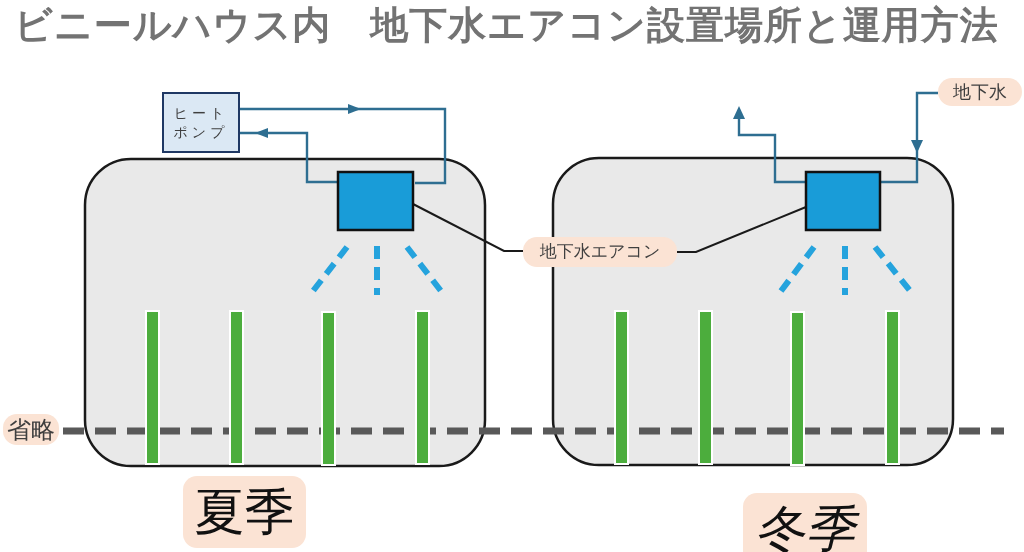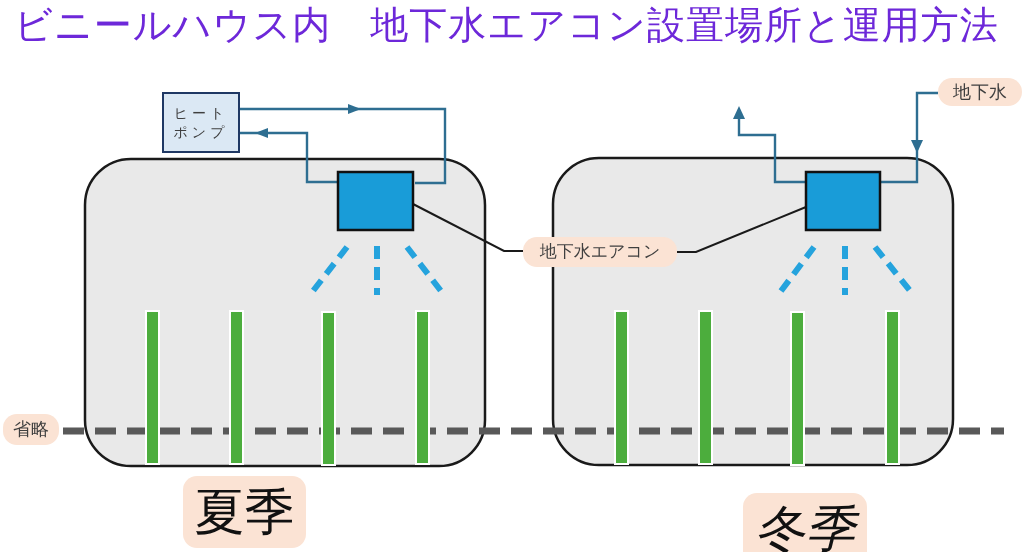--- a/index.html
+++ b/index.html
@@ -2,21 +2,21 @@
 <html style="--house-fill: #e9e9e9; --outline: #1a1a1a; --ground-gray: #595959; --plant-green: #4cad3d; --air-blue: #25a3dd; --pipe-blue: #2e6e91; --unit-blue: #199cd8; --label-peach: #fbe3d4; --label-text: #3f3f3f; --heatpump-fill: #dbe8f4; --heatpump-border: #1f3864;"><head>
 <meta charset="utf-8">
 <style>
   html,body{margin:0;padding:0;background:#fff;}
   #stage{
     position:relative;width:1024px;height:552px;overflow:hidden;background:#fff;
     font-family:"Liberation Sans","DejaVu Sans",sans-serif;
   }
   #page-title{
     position:absolute;left:14px;top:0px;width:1000px;
-    font-size:38px;font-weight:normal;color:#6d28d9;letter-spacing:1px;white-space:nowrap;
+    font-size:38px;font-weight:bold;color:#737373;letter-spacing:1px;white-space:nowrap;
   }
   #diagram-svg{position:absolute;left:0;top:0;}
   .house{fill:var(--house-fill,#e9e9e9);stroke:var(--outline,#1a1a1a);stroke-width:2.5;}
   .ground{stroke:var(--ground-gray,#595959);stroke-width:7;stroke-dasharray:21 11;fill:none;}
   .plant{fill:var(--plant-green,#4cad3d);stroke:#ffffff;stroke-width:2;}
   .air{stroke:var(--air-blue,#25a3dd);stroke-width:6;stroke-dasharray:13 8;stroke-linecap:butt;fill:none;}
   .pipe{stroke:var(--pipe-blue,#2e6e91);stroke-width:2.4;fill:none;}
   .pipe-arrow{fill:var(--pipe-blue,#2e6e91);stroke:none;}
   .connector{stroke:var(--outline,#1a1a1a);stroke-width:2;fill:none;}
   .unit{fill:var(--unit-blue,#199cd8);stroke:#111;stroke-width:2.5;}
@@ -25,21 +25,21 @@
     text-align:center;white-space:nowrap;border-radius:14px;
   }
   #heat-pump-box{
     position:absolute;left:138px;top:92px;width:78px;height:61px;box-sizing:border-box;
     background:var(--heatpump-fill,#dbe8f4);border:2px solid var(--heatpump-border,#1f3864);
     color:var(--label-text,#3f3f3f);font-size:14px;line-height:19px;letter-spacing:4px;
     text-align:center;display:flex;flex-direction:column;justify-content:center;margin-left:24px;
   }
   #ac-unit-label{left:523px;top:237px;width:154px;height:30px;font-size:17px;line-height:30px;}
   #groundwater-label{left:938px;top:78px;width:84px;height:28px;font-size:18px;line-height:28px;}
-  #omitted-label{left:3px;top:414px;width:56px;height:31px;font-size:18px;line-height:31px;}
+  #omitted-label{left:3px;top:414px;width:56px;height:31px;font-size:24px;line-height:31px;}
   .season{font-size:50px;line-height:72px;color:#111;text-align:center;}
   #summer-label{left:183px;top:476px;width:123px;height:72px;}
   #winter-label{left:743px;top:493px;width:124px;height:72px;font-style:italic;}
 </style>
 </head>
 <body>
 
 <div id="stage">
 
   <svg id="diagram-svg" width="1024" height="552" viewBox="0 0 1024 552">

